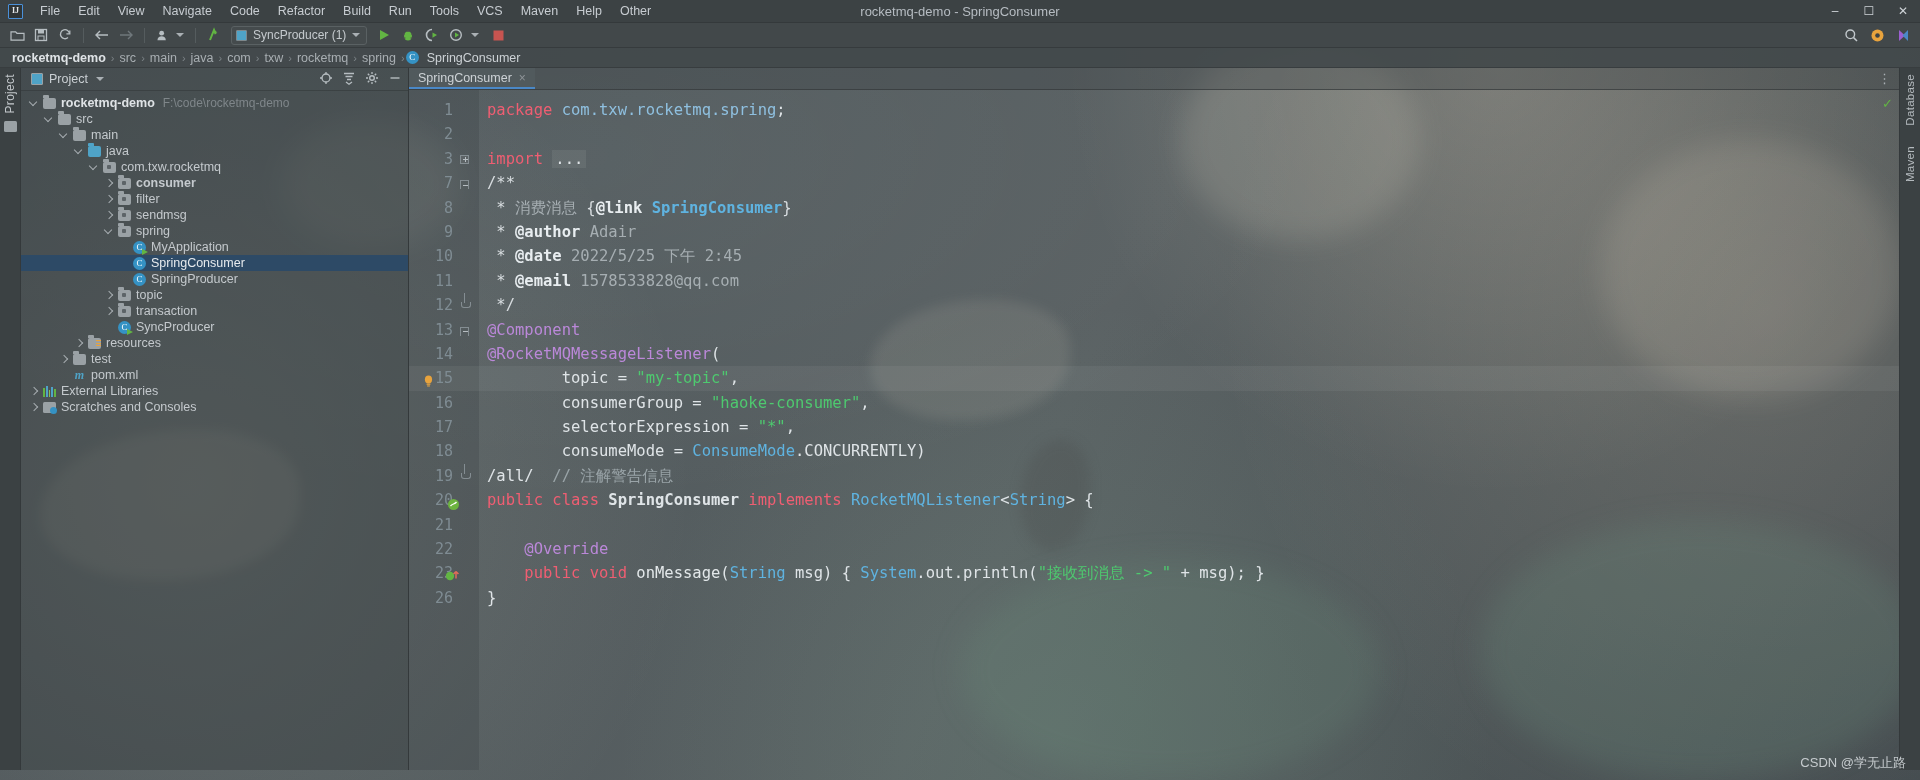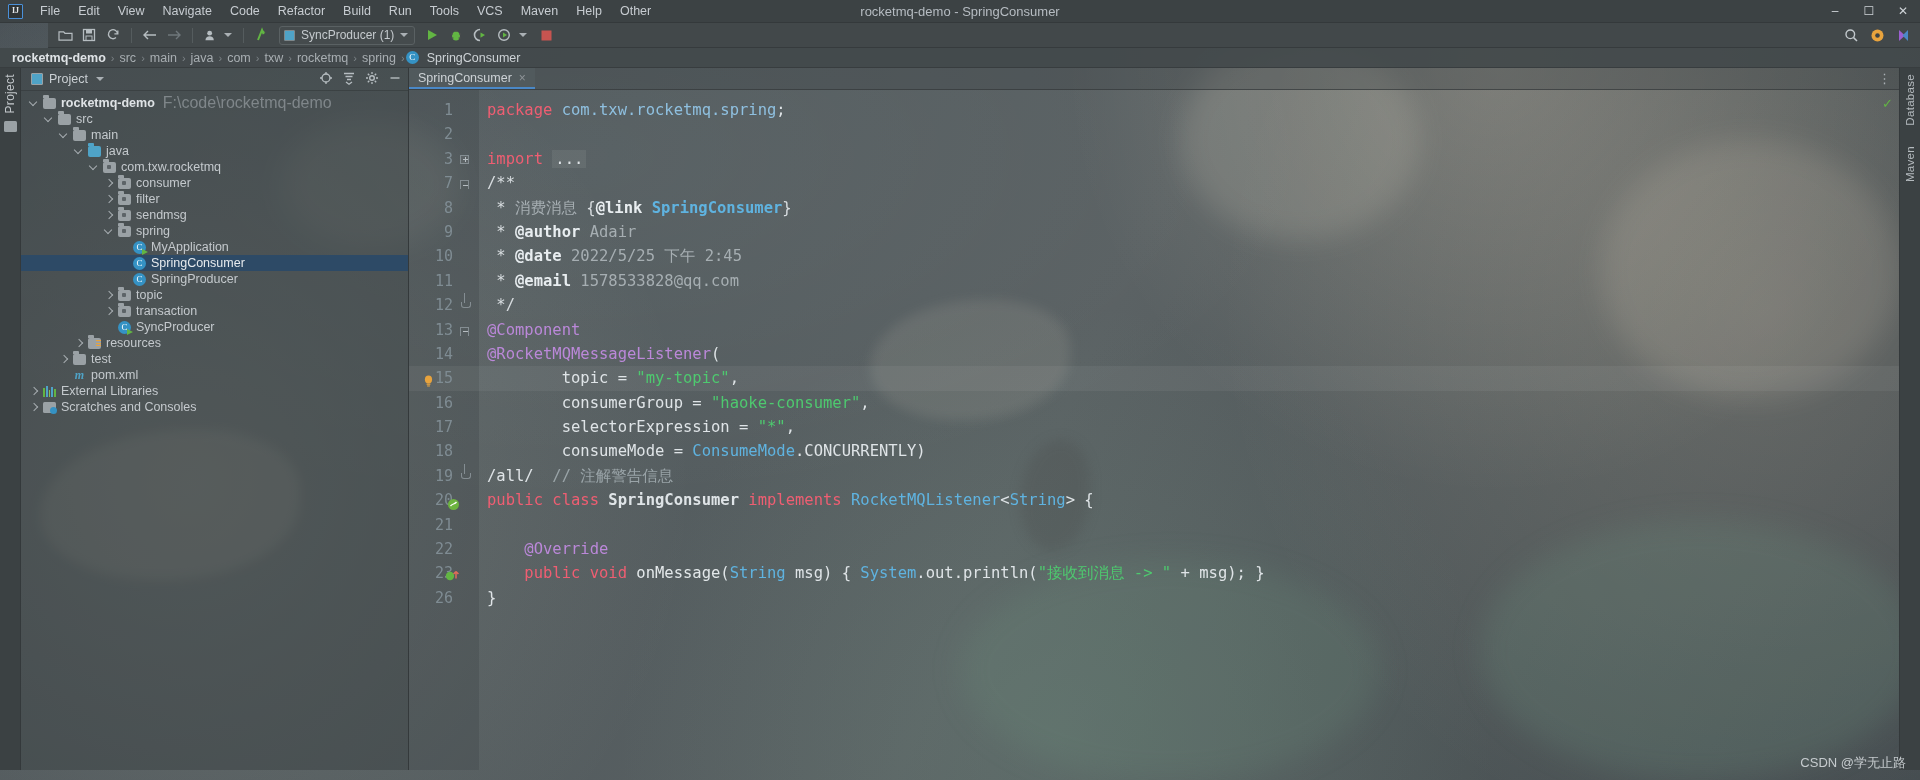--- a/index.html
+++ b/index.html
@@ -42,21 +42,21 @@
   .wintitle{
     position:absolute; left:0; right:0; text-align:center;
     color:#b6bcc2; font-size:13px; pointer-events:none;
   }
   .wincontrols{ margin-left:auto; display:flex; z-index:6;}
   .wincontrols .wc{ width:34px;height:23px;display:flex;align-items:center;justify-content:center;color:#cfd4d8;font-size:12px;}
   
   .toolbar{
     position:relative; z-index:5;
     height:25px; display:flex; align-items:center; gap:2px;
-    background:#42484a; border-bottom:1px solid #363b3d; padding:0 6px;margin-left:48px;
+    background:#42484a; border-bottom:1px solid #363b3d; padding:0 6px;
   }
   .tb{ width:22px;height:21px; display:flex;align-items:center;justify-content:center; border-radius:2px;}
   .tb svg{ display:block; }
   .tbsep{ width:1px;height:15px;background:#555c5e;margin:0 5px;}
   .runcombo{
     display:flex;align-items:center;gap:6px;
     height:19px; padding:0 6px 0 4px; margin:0 4px;
     border:1px solid #5a6163; border-radius:3px;
     color:#c5cace; font-size:12px; background:rgba(255,255,255,0.02);
   }
@@ -146,21 +146,21 @@
   .mvn{
     width:13px;flex:0 0 13px;margin-right:5px;color:#4fa3c7;font-size:12px;
     font-family:"Liberation Serif",serif; font-style:italic; font-weight:bold; text-align:center;
   }
   .libs{ width:13px;flex:0 0 13px;margin-right:5px; height:11px; display:flex; gap:1px; align-items:flex-end;}
   .libs i{ width:2px; display:block; }
   .scratch{
     width:13px;height:11px;flex:0 0 13px;margin-right:5px;background:#9aa1a5;border-radius:1.5px;position:relative;
   }
   .scratch::after{content:"";position:absolute;right:-1px;bottom:-1px;width:7px;height:7px;border-radius:50%;background:#3592c4;}
-  .path{ color:#7f868a; margin-left:8px; font-size:16px;}
+  .path{ color:#7f868a; margin-left:8px; font-size:12px;}
   .bold{ font-weight:bold; color:#dfe3e6;}
   
   .editorwrap{ flex:1; display:flex; flex-direction:column; min-width:0;}
   .tabbar{
     height:22px; display:flex; align-items:stretch;
     background:rgba(60,67,70,0.35); border-bottom:1px solid rgba(52,57,59,0.7);
     position:relative;
   }
   .tab{
     display:flex;align-items:center; gap:7px; padding:0 9px;
@@ -434,21 +434,21 @@
         <div class="node" style="padding-left: 53px;">
           <span class="arrow d"></span>
           <span class="folder blue"></span>
           <span>java</span>
         </div>
         <div class="node" style="padding-left: 68px;">
           <span class="arrow d"></span>
           <span class="folder pkg"></span>
           <span>com.txw.rocketmq</span>
         </div>
-        <div class="node" style="padding-left: 83px;">
+        <div class="node" style="padding-left: 83px; font-weight: bold;">
           <span class="arrow r"></span>
           <span class="folder pkg"></span>
           <span>consumer</span>
         </div>
         <div class="node" style="padding-left: 83px;">
           <span class="arrow r"></span>
           <span class="folder pkg"></span>
           <span>filter</span>
         </div>
         <div class="node" style="padding-left: 83px;">

